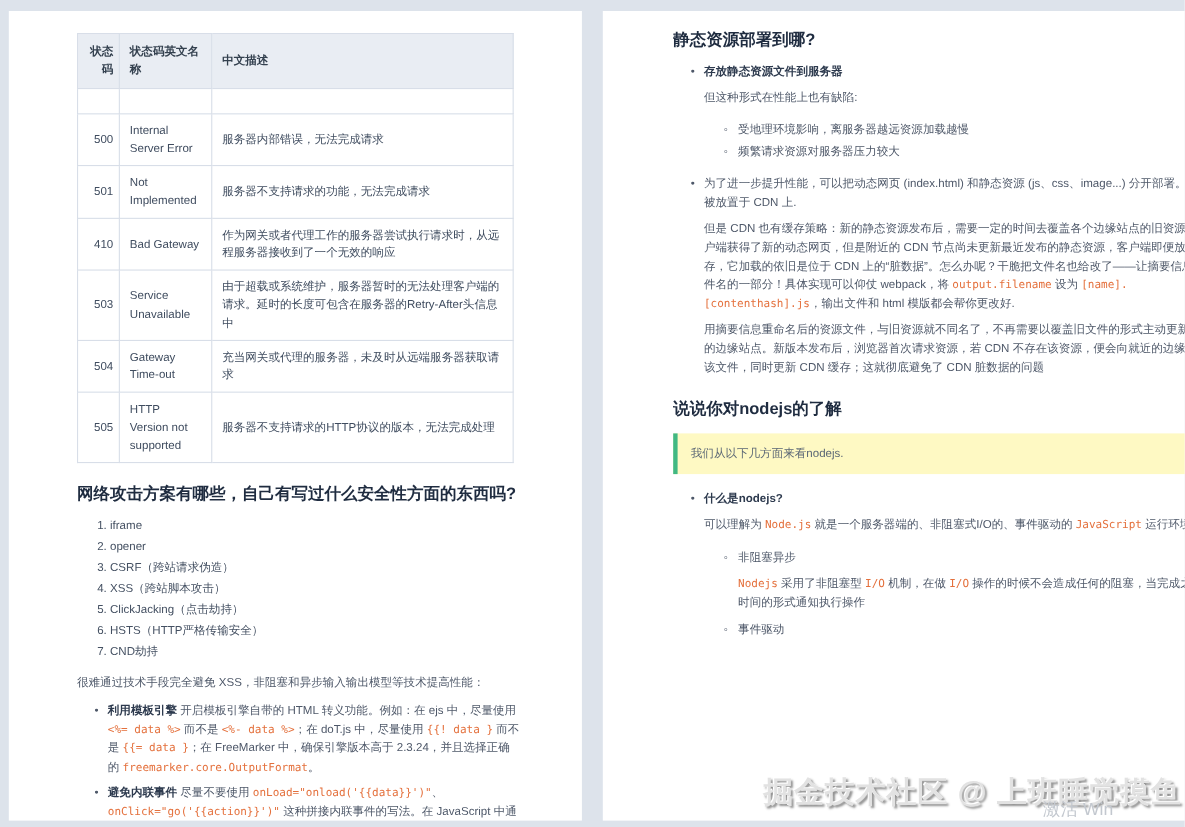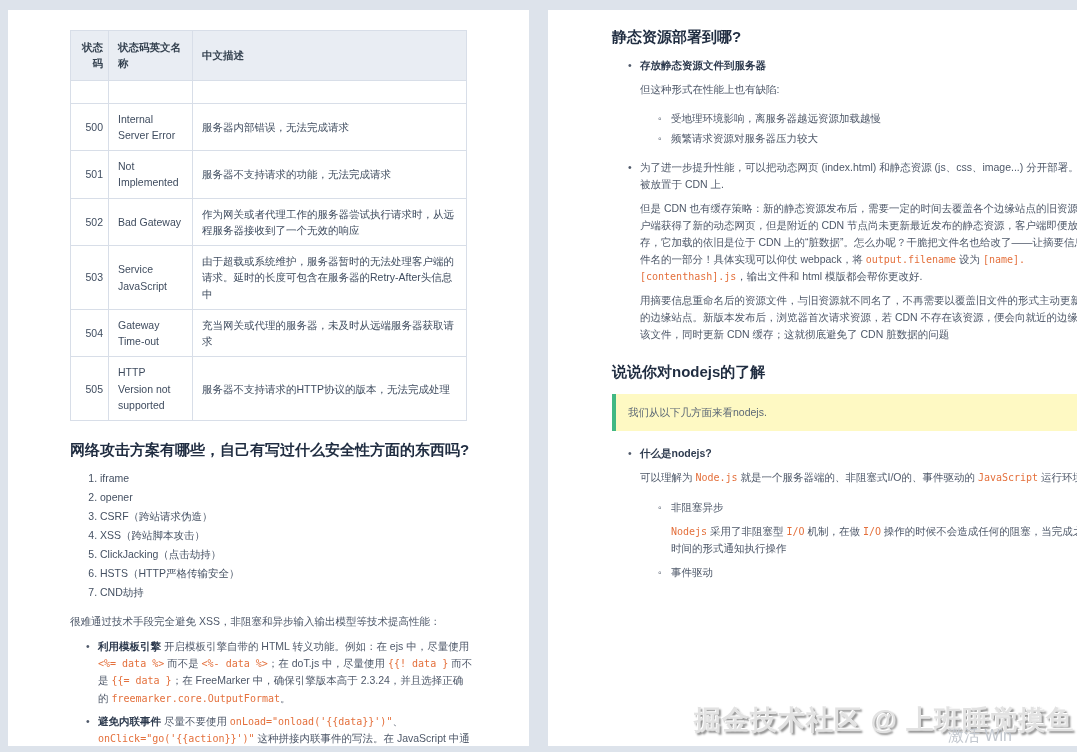--- a/index.html
+++ b/index.html
@@ -77,27 +77,27 @@
             <td>500</td>
             <td>Internal Server Error</td>
             <td>服务器内部错误，无法完成请求</td>
           </tr>
           <tr>
             <td>501</td>
             <td>Not Implemented</td>
             <td>服务器不支持请求的功能，无法完成请求</td>
           </tr>
           <tr>
-            <td>502</td>
+            <td>410</td>
             <td>Bad Gateway</td>
             <td>作为网关或者代理工作的服务器尝试执行请求时，从远程服务器接收到了一个无效的响应</td>
           </tr>
           <tr>
             <td>503</td>
-            <td>Service JavaScript</td>
+            <td>Service Unavailable</td>
             <td>由于超载或系统维护，服务器暂时的无法处理客户端的请求。延时的长度可包含在服务器的Retry-After头信息中</td>
           </tr>
           <tr>
             <td>504</td>
             <td>Gateway Time-out</td>
             <td>充当网关或代理的服务器，未及时从远端服务器获取请求</td>
           </tr>
           <tr>
             <td>505</td>
             <td>HTTP Version not supported</td>

